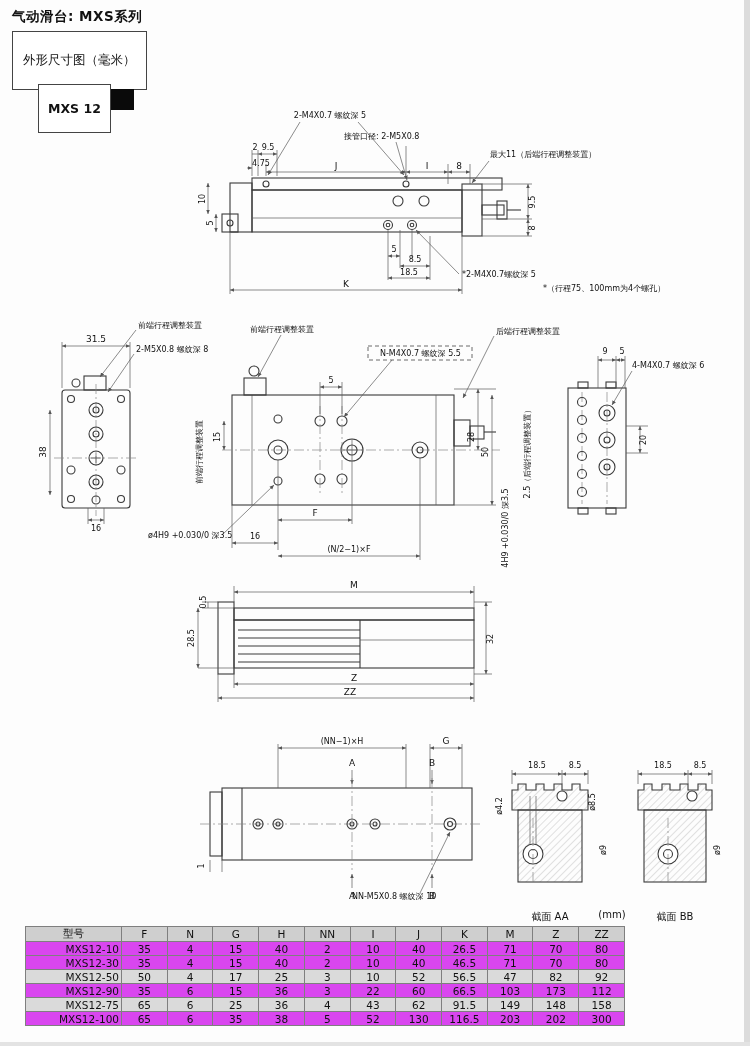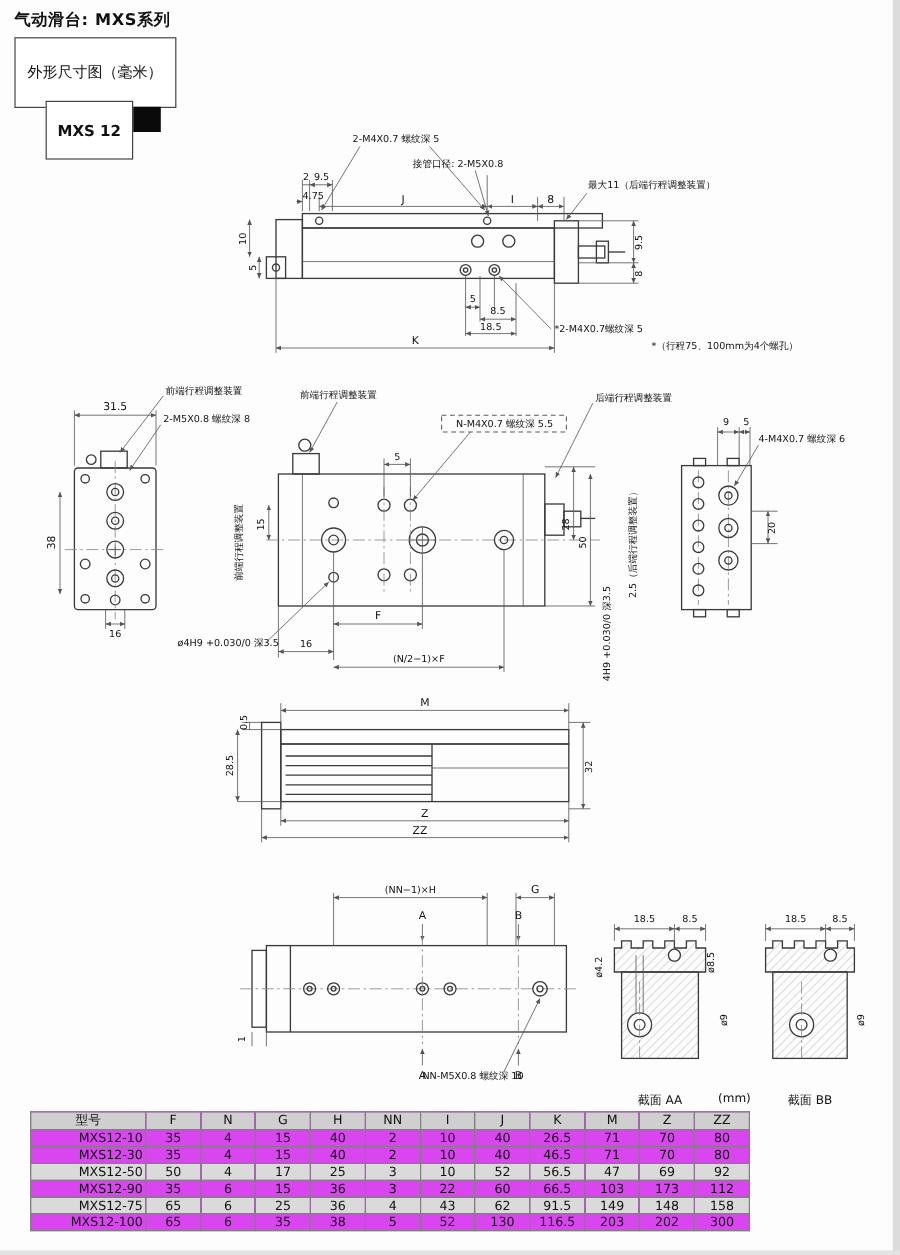--- a/index.html
+++ b/index.html
@@ -451,21 +451,21 @@
           <td>MXS12-50</td>
           <td>50</td>
           <td>4</td>
           <td>17</td>
           <td>25</td>
           <td>3</td>
           <td>10</td>
           <td>52</td>
           <td>56.5</td>
           <td>47</td>
-          <td>69</td>
+          <td>82</td>
           <td>92</td>
         </tr>
         <tr>
           <td>MXS12-90</td>
           <td>35</td>
           <td>6</td>
           <td>15</td>
           <td>36</td>
           <td>3</td>
           <td>22</td>

